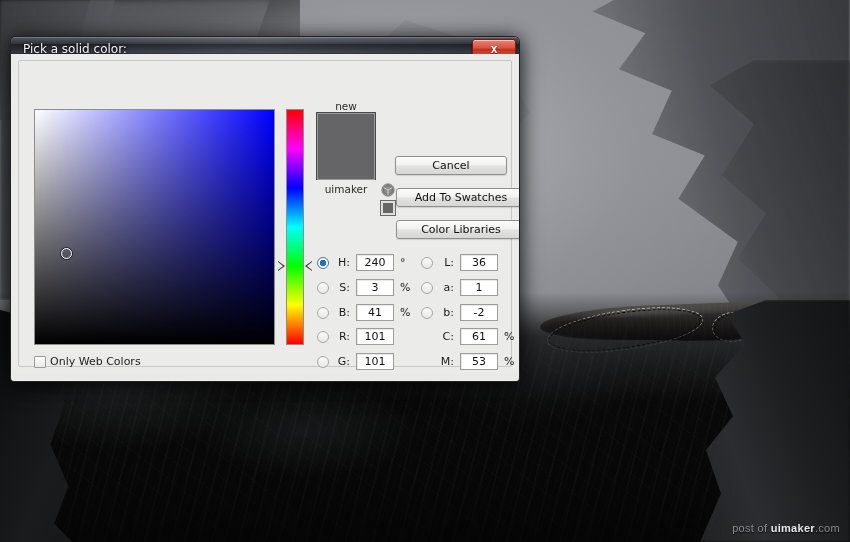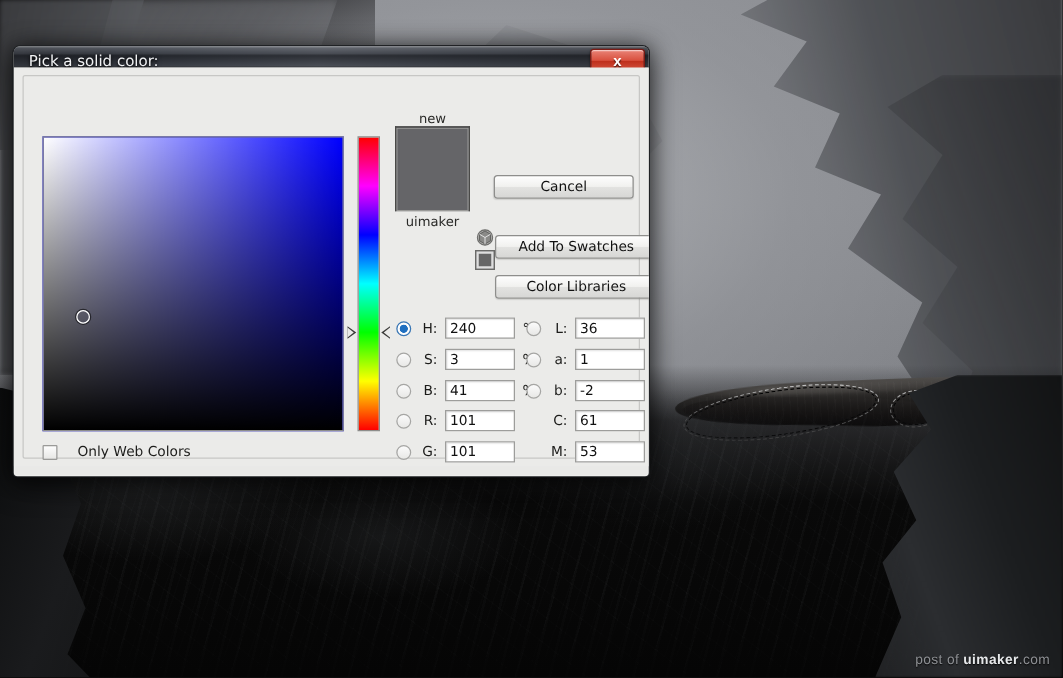--- a/index.html
+++ b/index.html
@@ -237,34 +237,34 @@
   }
   .hue-arrow { position: absolute; width: 0; height: 0; top: 172px; }
   .hue-arrow.left  { left: 267px;  border-top: 5px solid transparent; border-bottom: 5px solid transparent; border-left: 7px solid #3b3b39; }
   .hue-arrow.right { left: 294px;  border-top: 5px solid transparent; border-bottom: 5px solid transparent; border-right: 7px solid #3b3b39; }
   .hue-arrow.left::after  { content:""; position:absolute; left:-7px; top:-4px; border-top:4px solid transparent; border-bottom:4px solid transparent; border-left:5px solid #ebebe9; }
   .hue-arrow.right::after { content:""; position:absolute; left:2px;  top:-4px; border-top:4px solid transparent; border-bottom:4px solid transparent; border-right:5px solid #ebebe9; }
 
   
   .webcolors {
     position: absolute; left: 23px; top: 301px;
-    display: flex; align-items: center; gap: 16px;
+    display: flex; align-items: center; gap: 4px;
     font-size: 11px; color: #1d1d1b;
     font-family: "DejaVu Sans", sans-serif;
     cursor: pointer;
   }
   .cbx {
     width: 12px; height: 12px;
     border: 1px solid #9a9a98;
     background: linear-gradient(180deg,#fdfdfd,#e7e7e5);
     border-radius: 1px;
   }
 
   
-  .preview-wrap { position: absolute; left: 305px; top: 35px; width: 60px; }
+  .preview-wrap { position: absolute; left: 305px; top: 46px; width: 60px; }
   .preview-label {
     font-size: 10.5px; color: #2a2a28; text-align: center;
     font-family: "DejaVu Sans", sans-serif;
   }
   .preview-swatch {
     width: 60px; height: 68px;
     border: 1px solid #4a4a48;
     box-shadow: inset 0 0 0 1px #9a9a98;
   }
   .preview-swatch.new { border-bottom: none; }
@@ -292,21 +292,21 @@
     box-shadow: inset 0 1px 0 rgba(255,255,255,.9), 0 1px 1px rgba(0,0,0,.12);
     text-align: center; line-height: 17px;
     cursor: pointer;
   }
   .btn.ok {
     left: 384px; top: 76px;
     border: 1px solid #4f8fc7;
     box-shadow: 0 0 0 1px #a9cdea, inset 0 1px 0 rgba(255,255,255,.95);
     background: linear-gradient(180deg,#fbfdff 0%,#eaf4fc 48%,#d9ebf9 52%,#cde3f6 100%);
   }
-  .btn.cancel  { left: 384px; top: 86px; }
+  .btn.cancel  { left: 384px; top: 102px; }
   .btn.swatches{ left: 384px; top: 134px; width: 130px; left: 385px; }
   .btn.libs    { left: 385px; top: 166px; width: 130px; }
 
   
   .fields { position: absolute; left: 0; top: 0; }
   .row {
     position: absolute;
     display: flex; align-items: center;
     font-size: 11px; color: #1b1b19;
     font-family: "DejaVu Sans", sans-serif;
@@ -319,29 +319,30 @@
     flex: 0 0 auto;
     cursor: pointer;
   }
   .radio.on {
     border-color: #3a77b5;
     background: radial-gradient(circle at 50% 50%, #1f6fc0 0 3px, #fdfdfd 3.5px 5px, #cfd6dc 5.5px 100%);
   }
   .radio.ghost { visibility: hidden; }
   .lbl { width: 16px; text-align: right; margin-right: 6px; }
   .inp {
-    width: 56px; height: 17px;
+    width: 38px; height: 17px;
     border: 1px solid #9d9d9b;
     background: #fff;
     box-shadow: inset 1px 1px 1px rgba(0,0,0,.10);
     font-size: 11px; color: #111;
     font-family: "DejaVu Sans", sans-serif;
     line-height: 15px;
     padding: 0 3px;
     cursor: text;
+    text-align: center;
   }
   .unit { margin-left: 6px; font-size: 11px; color: #1b1b19; }
 </style>
 </head>
 <body>
 
 <div id="stage">
 
   <div class="bg-base"></div>
   <div class="topleft-dark"></div>

